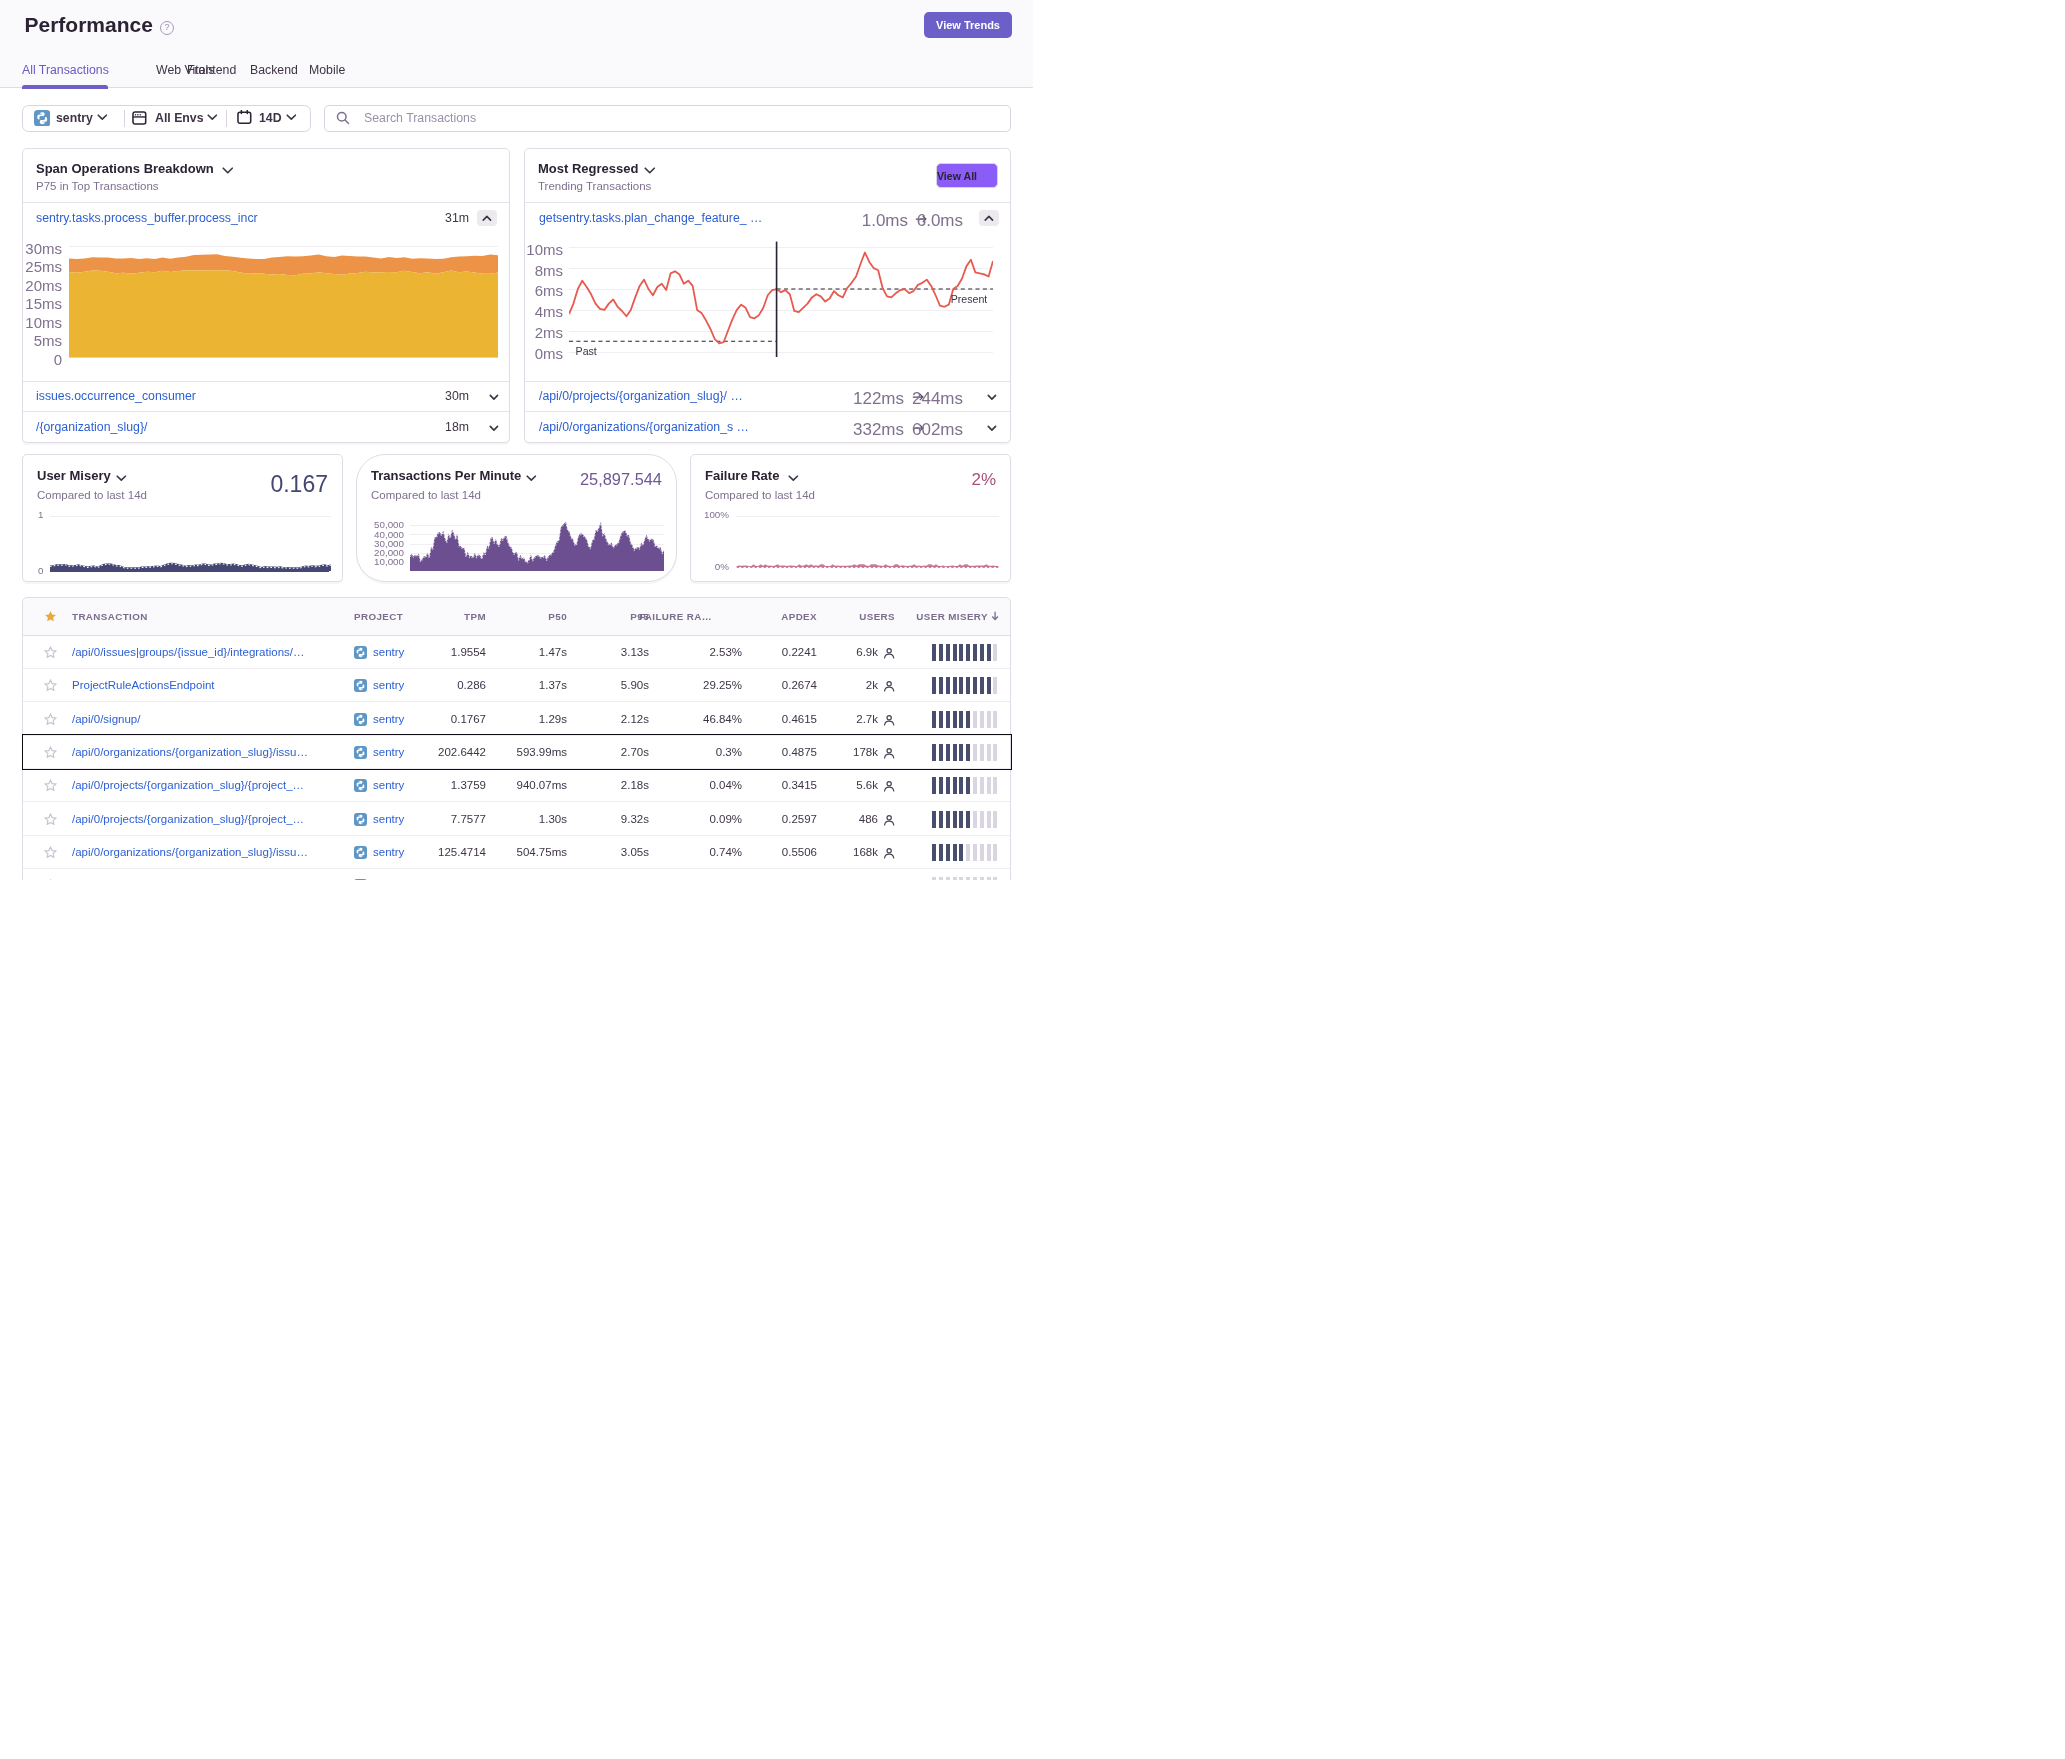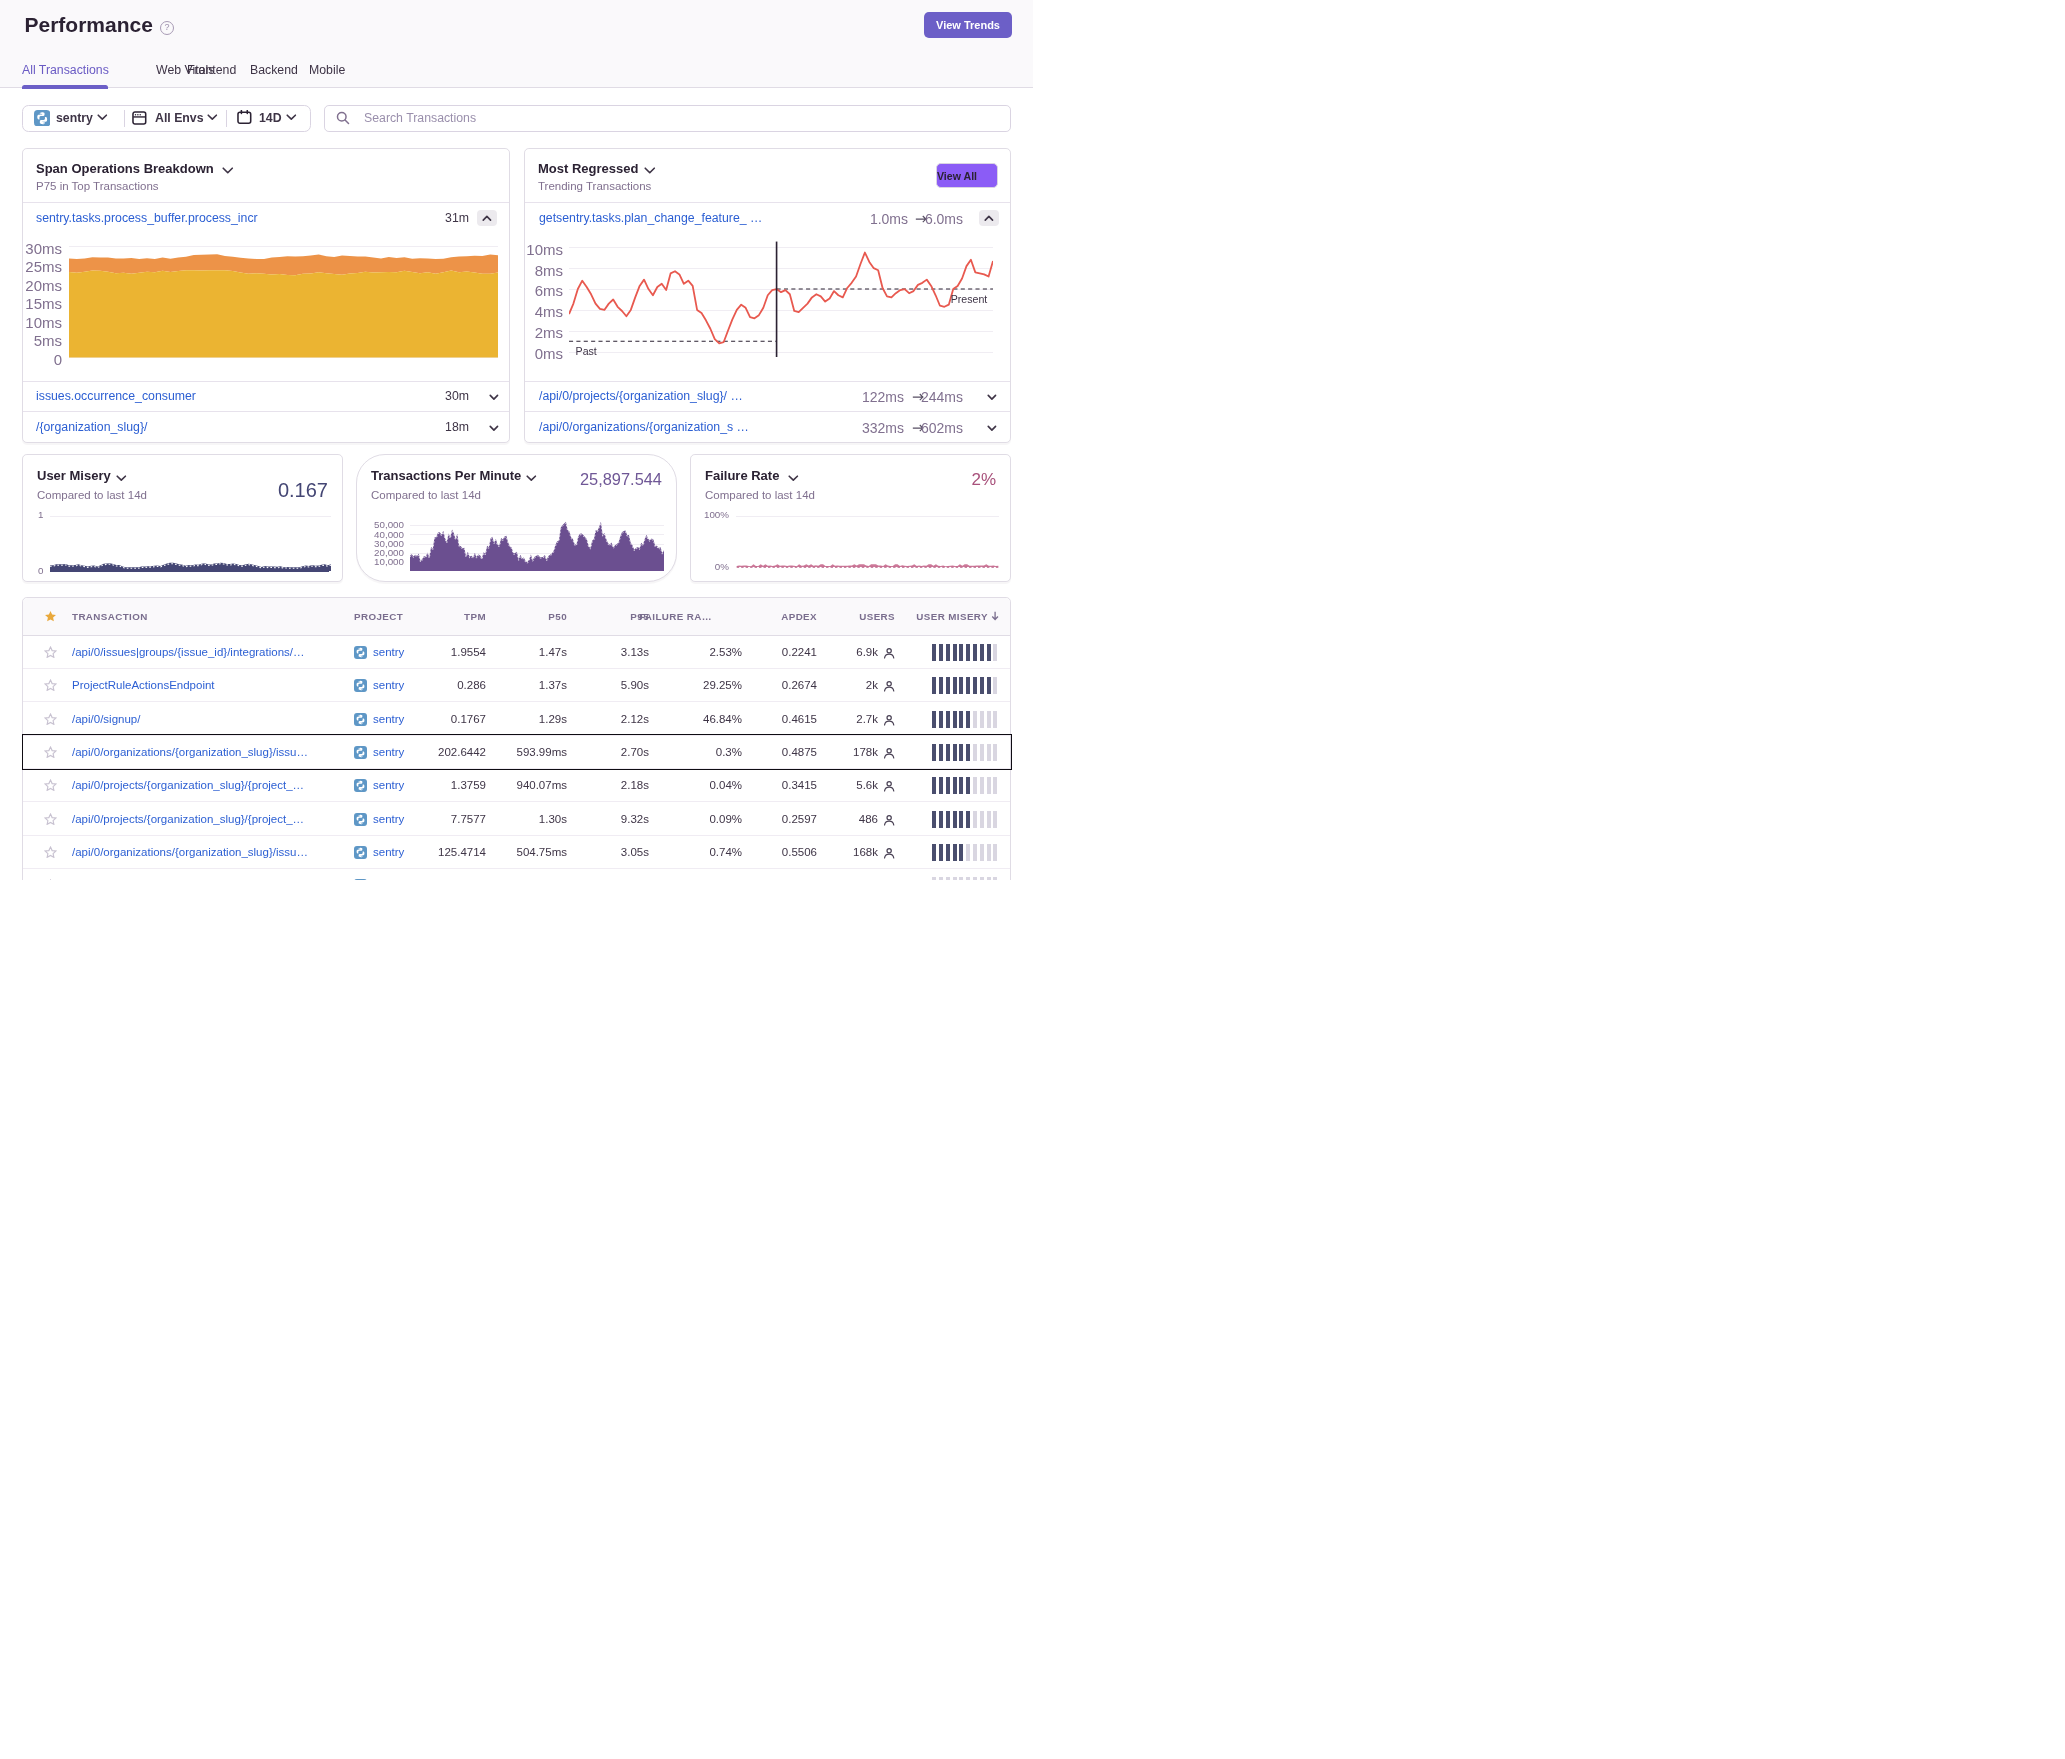--- a/index.html
+++ b/index.html
@@ -27,21 +27,21 @@
 
 .card { position:absolute; background:#fff; border:0.8px solid #E0DCE5; border-radius:4.9px;
   box-shadow:0 1.6px 0.8px rgba(43,34,51,0.04); }
 #card1 { left:22px; top:148px; width:488px; height:295px; }
 #card2 { left:524px; top:148px; width:487px; height:295px; }
 .cardtitle { position:absolute; left:13px; top:12.3px; font-size:13px; font-weight:700; color:#2B2233; }
 .cardsub { position:absolute; left:13px; top:31px; font-size:11.5px; color:#80708F; }
 .carddiv { position:absolute; left:0; right:0; height:0.8px; background:#E7E2EC; }
 .rowlink { position:absolute; font-size:12.3px; color:#2C5FD3; }
 .rowval { position:absolute; font-size:12.3px; color:#3E3446; text-align:right; }
-.rowval2 { position:absolute; font-size:14px; color:#80708F; text-align:right; }
+.rowval2 { position:absolute; font-size:17px; color:#80708F; text-align:right; }
 .togglebtn { position:absolute; width:19.6px; height:16.4px; background:#ECEAEE; border-radius:4.1px; }
 .axislbl { position:absolute; font-size:15px; color:#80708F; text-align:right; }
 .grid { position:absolute; height:0.8px; background:#F0EDF3; }
 
 #miniA { left:22px; top:454px; width:321px; height:128px; }
 #miniB { left:356px; top:454px; width:321px; height:128px;border-radius:29px; }
 #miniC { left:690px; top:454px; width:321px; height:128px; }
 .minititle { position:absolute; left:14px; top:13px; font-size:13px; font-weight:700; color:#2B2233; }
 .minisub { position:absolute; left:14px; top:34px; font-size:11.5px; color:#80708F; }
 .minival { position:absolute; right:14px; top:9.8px; font-weight:400; }
@@ -233,21 +233,21 @@
     <svg class="abs" style="left:462px; top:276px;" width="9.8" height="6.5" viewBox="0 0 12 8">
         <polyline class="chev" points="1.5,1.7 6,6.3 10.5,1.7"></polyline>
       </svg>
   </div>
 
   <div class="card" id="miniA">
     <div class="minititle">User Misery</div>
     <svg class="abs" style="left:93px; top:19.6px;" width="10.6" height="6.5" viewBox="0 0 13 8">
         <polyline class="chev" points="1.5,1.5 6.5,6.3 11.5,1.5"></polyline>
       </svg>
-    <div class="minival" style="font-size:20px; color:#444674; top:24px;">0.167</div>
+    <div class="minival" style="font-size:23px; color:#444674; top:16px;">0.167</div>
     <div class="minisub">Compared to last 14d</div>
     <div class="grid" style="left:27px; width:281px; top:61px;"></div>
 <div class="minilbl" style="left:0; width:20.5px; top:54px;">1</div>
 <div class="minilbl" style="left:0; width:20.5px; top:110px;">0</div>
 <svg class="abs" style="left:27px; top:102px;" width="281" height="14" viewBox="0 0 343 17">
 <polygon points="0,17 0.0,10.0 3.9,9.9 7.7,8.7 11.6,8.8 15.4,8.8 19.3,8.5 23.1,10.0 27.0,10.0 30.8,9.6 34.7,8.8 38.5,9.9 42.4,10.5 46.2,11.6 50.1,10.7 54.0,10.2 57.8,11.5 61.7,10.1 65.5,8.2 69.4,7.8 73.2,7.5 77.1,8.4 80.9,9.8 84.8,9.7 88.6,11.5 92.5,12.4 96.3,12.5 100.2,12.5 104.1,12.5 107.9,12.5 111.8,11.5 115.6,11.5 119.5,11.1 123.3,11.1 127.2,10.6 131.0,10.2 134.9,10.8 138.7,9.4 142.6,8.0 146.4,7.0 150.3,6.9 154.2,8.0 158.0,8.8 161.9,9.4 165.7,10.6 169.6,9.8 173.4,10.1 177.3,9.1 181.1,9.4 185.0,8.2 188.8,7.5 192.7,8.9 196.6,9.1 200.4,8.0 204.3,8.0 208.1,6.9 212.0,7.2 215.8,8.4 219.7,8.6 223.5,7.8 227.4,8.5 231.2,9.6 235.1,10.1 238.9,8.8 242.8,8.1 246.7,9.2 250.5,9.9 254.4,11.0 258.2,12.2 262.1,10.8 265.9,11.7 269.8,11.5 273.6,11.7 277.5,11.9 281.3,11.3 285.2,12.5 289.0,12.1 292.9,12.5 296.8,12.5 300.6,12.5 304.5,12.5 308.3,11.2 312.2,10.3 316.0,10.9 319.9,9.8 323.7,10.6 327.6,10.3 331.4,9.3 335.3,8.9 339.1,10.0 343.0,8.7 343,17" fill="#444674"></polygon>
 <polyline points="0.0,11.2 3.9,11.1 7.7,9.9 11.6,10.0 15.4,10.0 19.3,9.7 23.1,11.2 27.0,11.2 30.8,10.8 34.7,10.0 38.5,11.1 42.4,11.7 46.2,12.8 50.1,11.9 54.0,11.4 57.8,12.7 61.7,11.3 65.5,9.4 69.4,9.0 73.2,8.7 77.1,9.6 80.9,11.0 84.8,10.9 88.6,12.7 92.5,13.6 96.3,13.7 100.2,13.7 104.1,13.7 107.9,13.7 111.8,12.7 115.6,12.7 119.5,12.3 123.3,12.3 127.2,11.8 131.0,11.4 134.9,12.0 138.7,10.6 142.6,9.2 146.4,8.2 150.3,8.1 154.2,9.2 158.0,10.0 161.9,10.6 165.7,11.8 169.6,11.0 173.4,11.3 177.3,10.3 181.1,10.6 185.0,9.4 188.8,8.7 192.7,10.1 196.6,10.3 200.4,9.2 204.3,9.2 208.1,8.1 212.0,8.4 215.8,9.6 219.7,9.8 223.5,9.0 227.4,9.7 231.2,10.8 235.1,11.3 238.9,10.0 242.8,9.3 246.7,10.4 250.5,11.1 254.4,12.2 258.2,13.4 262.1,12.0 265.9,12.9 269.8,12.7 273.6,12.9 277.5,13.1 281.3,12.5 285.2,13.7 289.0,13.3 292.9,13.7 296.8,13.7 300.6,13.7 304.5,13.7 308.3,12.4 312.2,11.5 316.0,12.1 319.9,11.0 323.7,11.8 327.6,11.5 331.4,10.5 335.3,10.1 339.1,11.2 343.0,9.9" fill="none" stroke="#fff" stroke-width="1.3" stroke-dasharray="2,2.6"></polyline>
 </svg>
 <div class="abs" style="left:27px; right:13px; top:116px; height:1.2px; background:#444674;"></div>
   </div>

